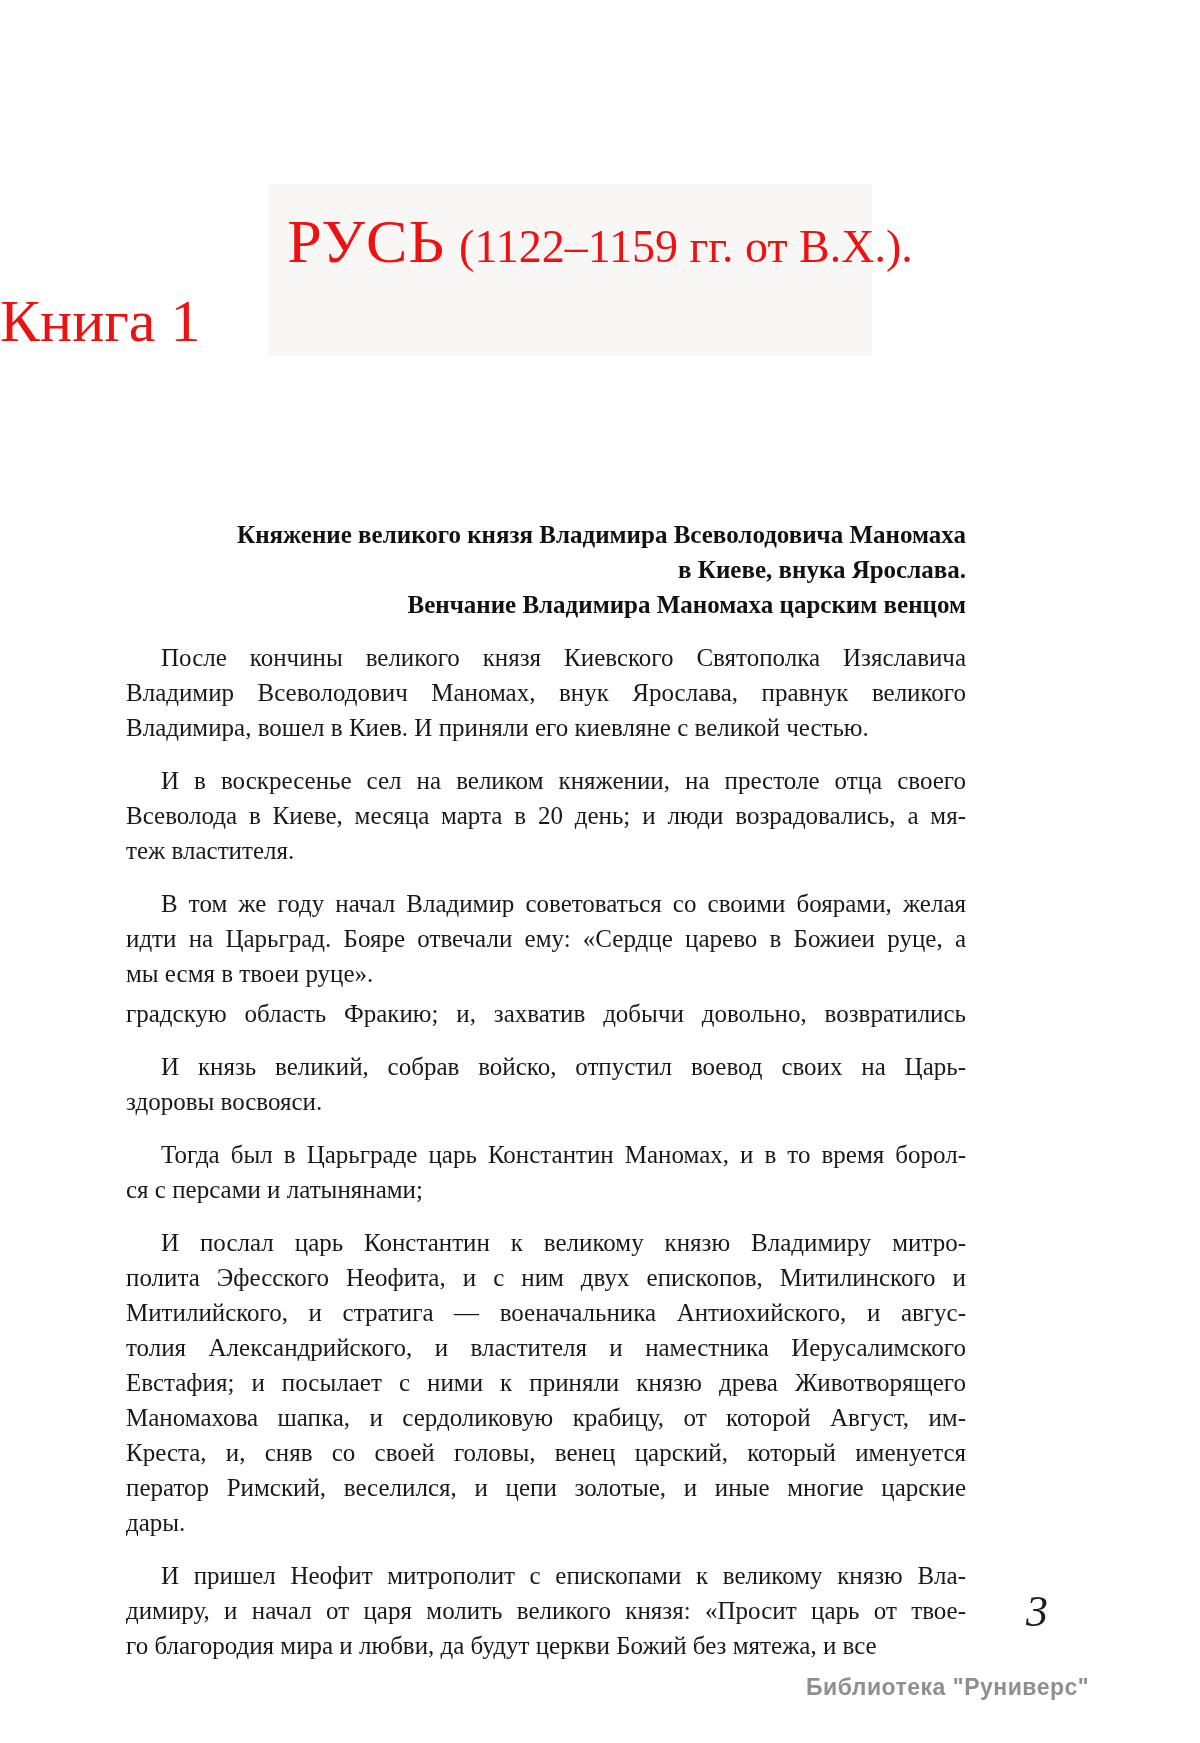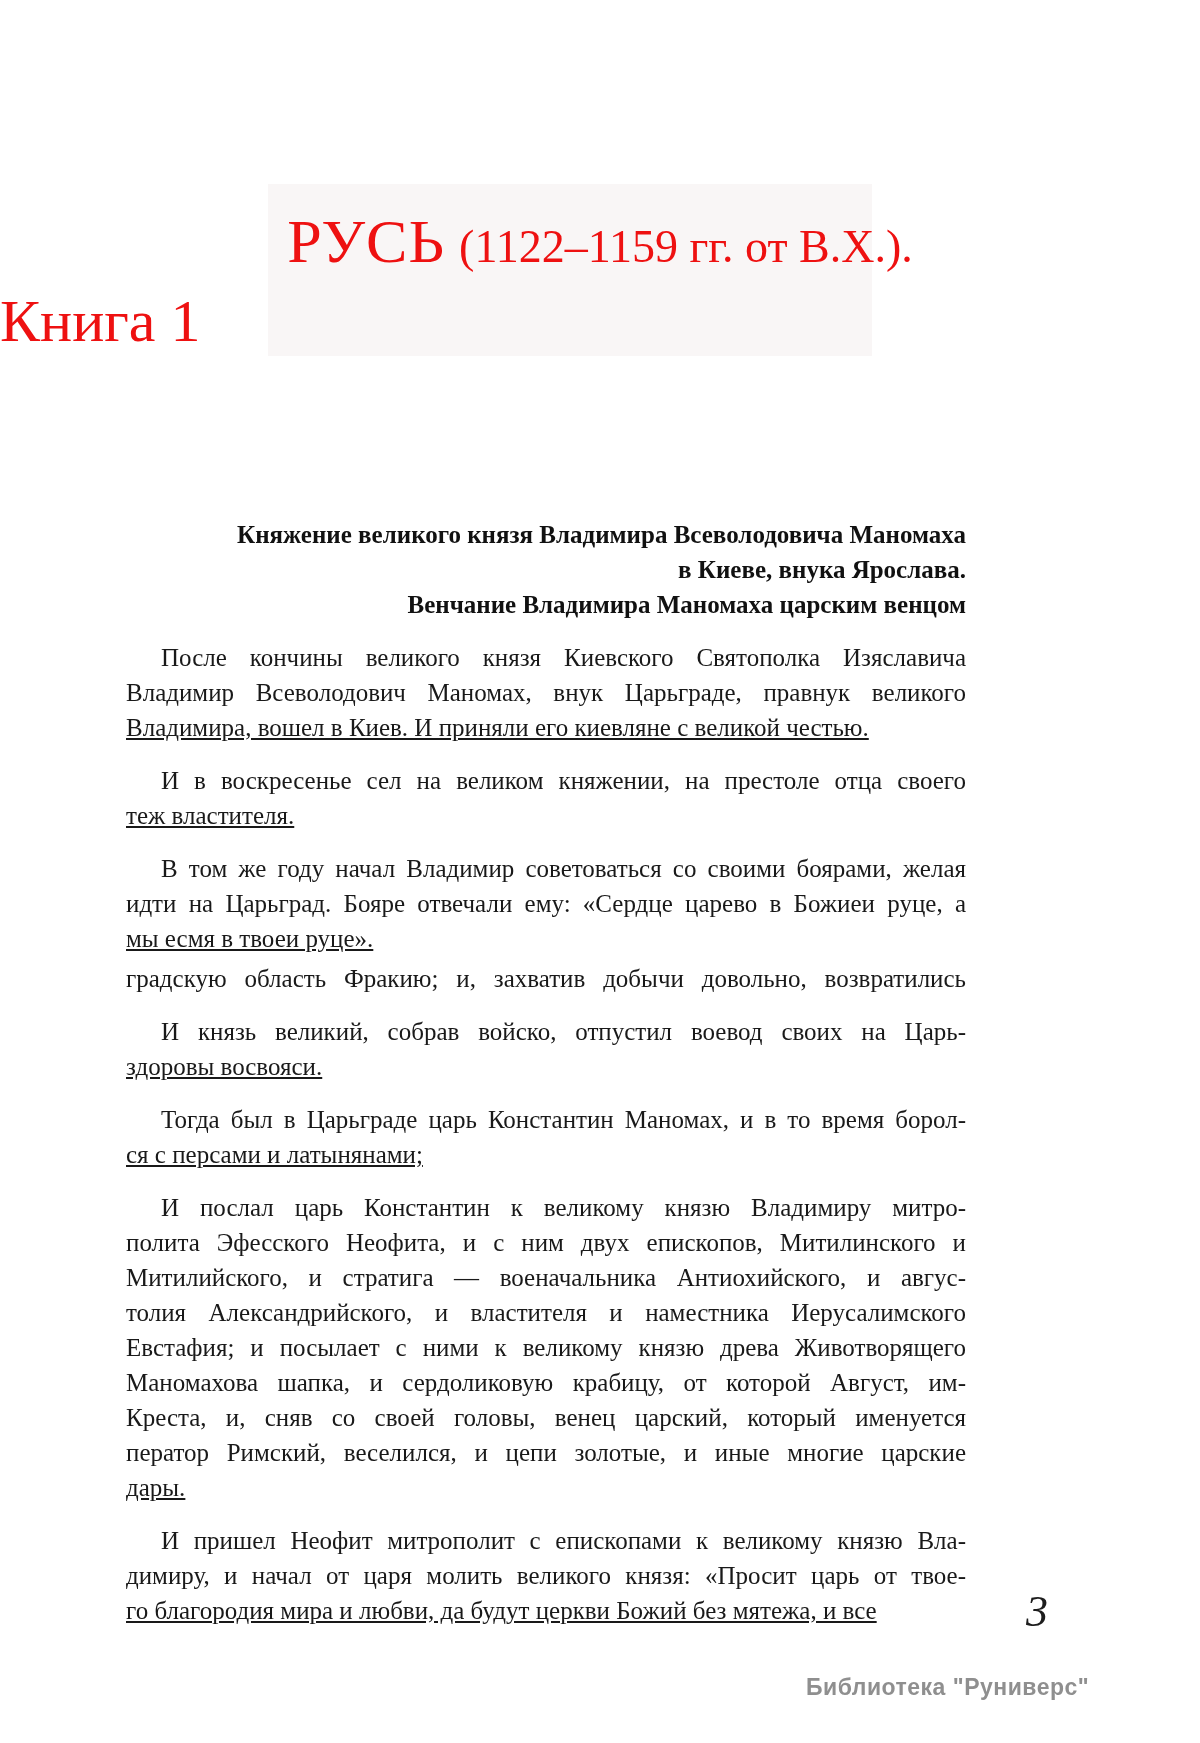--- a/index.html
+++ b/index.html
@@ -35,21 +35,21 @@
     position: absolute; left: 126px; top: 517px; width: 840px;
   }
   .doc-heading {
     font-weight: bold; font-size: 25px; line-height: 35px;
     color: #111111;
     text-align: right;
   }
   .para { margin: 5px 0 0 0; font-size: 25px; line-height: 35px; color: #191919; }
   .para .line { text-align: justify; text-align-last: justify; }
   .para .line.first { padding-left: 35px; margin-top: 18px; }
-  .para .line.last { text-align-last: left; text-decoration: underline; }
+  .para .line.last { text-align-last: left; }
 
   
   .page-number {
     position: absolute; left: 1026px; top: 1586px;
     font-family: "Liberation Serif", serif;
     font-style: italic; font-size: 44px; color: #1d1d1d;
   }
   .watermark {
     position: absolute; left: 806px; top: 1674px;
     font-family: "Liberation Sans", sans-serif;
@@ -71,25 +71,26 @@
 
   <div class="content">
     <div class="doc-heading">
       <div>Княжение великого князя Владимира Всеволодовича Маномаха</div>
       <div>в Киеве, внука Ярослава.</div>
       <div>Венчание Владимира Маномаха царским венцом</div>
     </div>
     <div id="paragraphs">
         <div class="para">
           <div class="line first">После кончины великого князя Киевского Святополка Изяславича</div>
-          <div class="line">Владимир Всеволодович Маномах, внук Царьграде, правнук великого</div>
+          <div class="line">Владимир Всеволодович Маномах, внук Ярослава, правнук великого</div>
           <div class="line last">Владимира, вошел в Киев. И приняли его киевляне с великой честью.</div>
         </div>
         <div class="para">
           <div class="line first">И в воскресенье сел на великом княжении, на престоле отца своего</div>
+          <div class="line">Всеволода в Киеве, месяца марта в 20 день; и люди возрадовались, а мя-</div>
           <div class="line last">теж властителя.</div>
         </div>
         <div class="para">
           <div class="line first">В том же году начал Владимир советоваться со своими боярами, желая</div>
           <div class="line">идти на Царьград. Бояре отвечали ему: «Сердце царево в Божиеи руце, а</div>
           <div class="line last">мы есмя в твоеи руце».</div>
         </div>
         <div class="para">
           <div class="line">градскую область Фракию; и, захватив добычи довольно, возвратились</div>
           <div class="line first">И князь великий, собрав войско, отпустил воевод своих на Царь-</div>
@@ -97,21 +98,21 @@
         </div>
         <div class="para">
           <div class="line first">Тогда был в Царьграде царь Константин Маномах, и в то время борол-</div>
           <div class="line last">ся с персами и латынянами;</div>
         </div>
         <div class="para">
           <div class="line first">И послал царь Константин к великому князю Владимиру митро-</div>
           <div class="line">полита Эфесского Неофита, и с ним двух епископов, Митилинского и</div>
           <div class="line">Митилийского, и стратига — военачальника Антиохийского, и авгус-</div>
           <div class="line">толия Александрийского, и властителя и наместника Иерусалимского</div>
-          <div class="line">Евстафия; и посылает с ними к великому князю древа Животворящего</div>
+          <div class="line">Евстафия; и посылает с ними к приняли князю древа Животворящего</div>
           <div class="line">Маномахова шапка, и сердоликовую крабицу, от которой Август, им-</div>
           <div class="line">Креста, и, сняв со своей головы, венец царский, который именуется</div>
           <div class="line">ператор Римский, веселился, и цепи золотые, и иные многие царские</div>
           <div class="line last">дары.</div>
         </div>
         <div class="para">
           <div class="line first">И пришел Неофит митрополит с епископами к великому князю Вла-</div>
           <div class="line">димиру, и начал от царя молить великого князя: «Просит царь от твое-</div>
           <div class="line last">го благородия мира и любви, да будут церкви Божий без мятежа, и все</div>
         </div>

